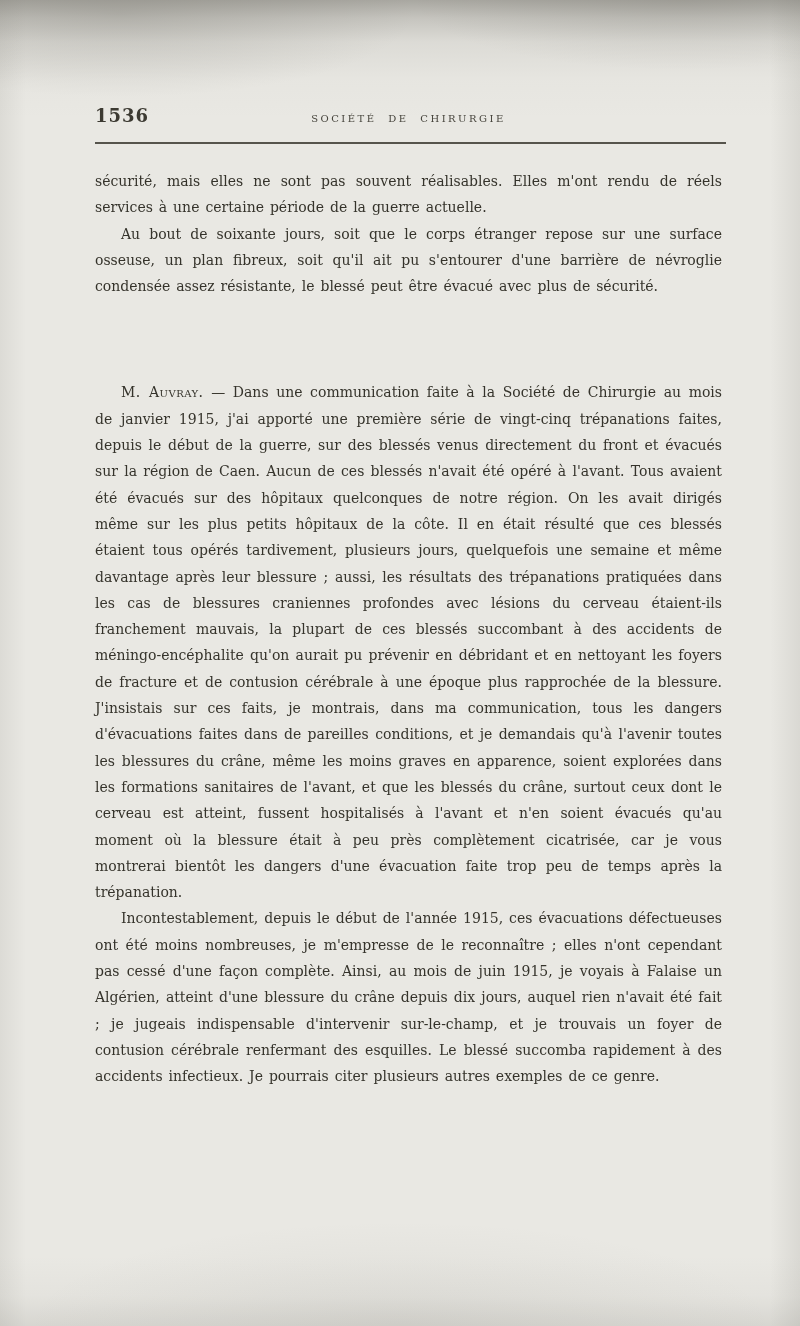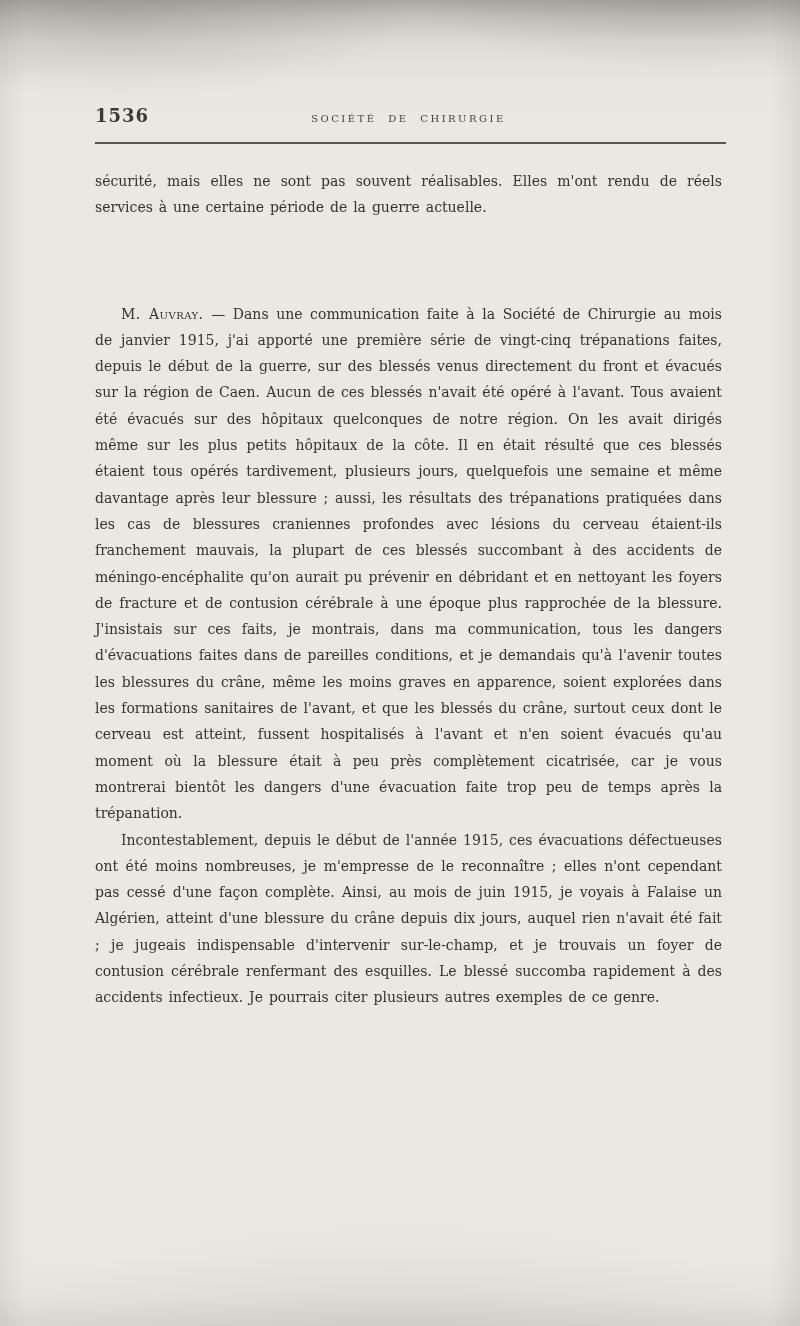--- a/index.html
+++ b/index.html
@@ -74,20 +74,21 @@
     <span class="page-number">1536</span>
     <span class="running-title">SOCIÉTÉ DE CHIRURGIE</span>
   </header>
 
   <div class="header-rule"></div>
 
   <main class="body-text">
 
     <p class="para"><span>sécurité, mais elles ne sont pas souvent réalisables. Elles m'ont rendu de réels services à une certaine période de la guerre actuelle.</span></p>
 
+    <p class="para indent"><span>Au bout de soixante jours, soit que le corps étranger repose sur une surface osseuse, un plan fibreux, soit qu'il ait pu s'entourer d'une barrière de névroglie condensée assez résistante, le blessé peut être évacué avec plus de sécurité.</span></p>
 
     <p class="para indent section-gap"><span class="speaker">M. Auvray.</span> <span>— Dans une communication faite à la Société de Chirurgie au mois de janvier 1915, j'ai apporté une première série de vingt-cinq trépanations faites, depuis le début de la guerre, sur des blessés venus directement du front et évacués sur la région de Caen. Aucun de ces blessés n'avait été opéré à l'avant. Tous avaient été évacués sur des hôpitaux quelconques de notre région. On les avait dirigés même sur les plus petits hôpitaux de la côte. Il en était résulté que ces blessés étaient tous opérés tardivement, plusieurs jours, quelquefois une semaine et même davantage après leur blessure ; aussi, les résultats des trépanations pratiquées dans les cas de blessures craniennes profondes avec lésions du cerveau étaient-ils franchement mauvais, la plupart de ces blessés succombant à des accidents de méningo-encéphalite qu'on aurait pu prévenir en débridant et en nettoyant les foyers de fracture et de contusion cérébrale à une époque plus rapprochée de la blessure. J'insistais sur ces faits, je montrais, dans ma communication, tous les dangers d'évacuations faites dans de pareilles conditions, et je demandais qu'à l'avenir toutes les blessures du crâne, même les moins graves en apparence, soient explorées dans les formations sanitaires de l'avant, et que les blessés du crâne, surtout ceux dont le cerveau est atteint, fussent hospitalisés à l'avant et n'en soient évacués qu'au moment où la blessure était à peu près complètement cicatrisée, car je vous montrerai bientôt les dangers d'une évacuation faite trop peu de temps après la trépanation.</span></p>
 
     <p class="para indent"><span>Incontestablement, depuis le début de l'année 1915, ces évacuations défectueuses ont été moins nombreuses, je m'empresse de le reconnaître ; elles n'ont cependant pas cessé d'une façon complète. Ainsi, au mois de juin 1915, je voyais à Falaise un Algérien, atteint d'une blessure du crâne depuis dix jours, auquel rien n'avait été fait ; je jugeais indispensable d'intervenir sur-le-champ, et je trouvais un foyer de contusion cérébrale renfermant des esquilles. Le blessé succomba rapidement à des accidents infectieux. Je pourrais citer plusieurs autres exemples de ce genre.</span></p>
 
   </main>
 
 </div>
 
 </body></html>

